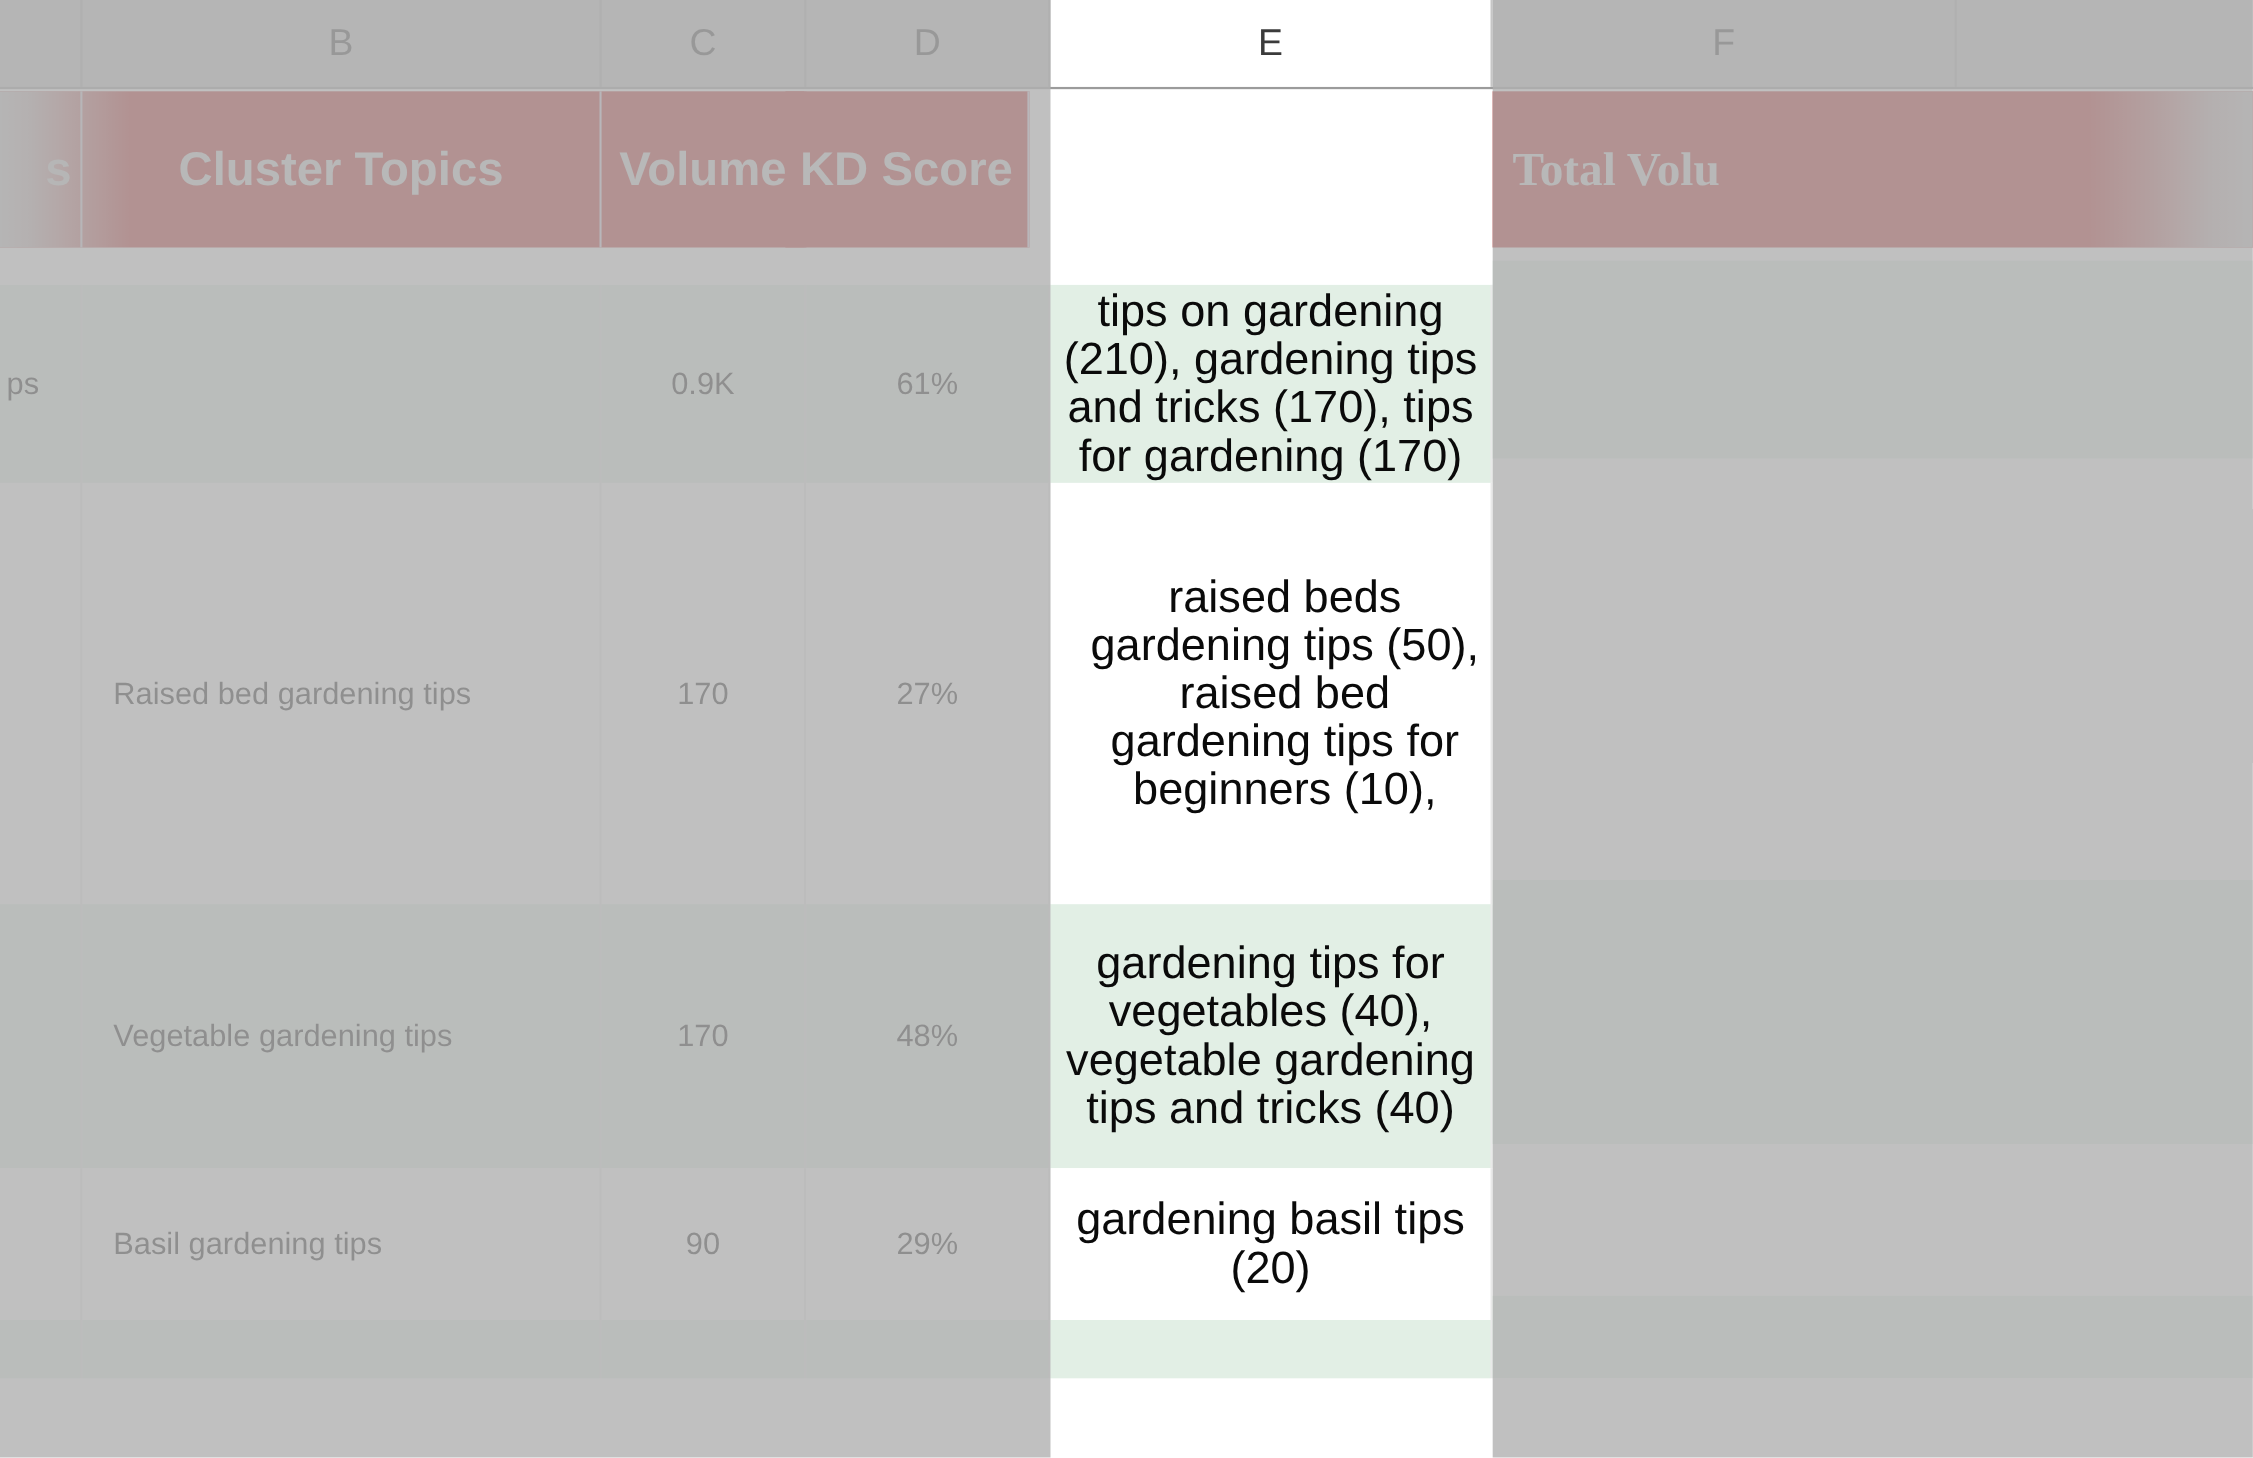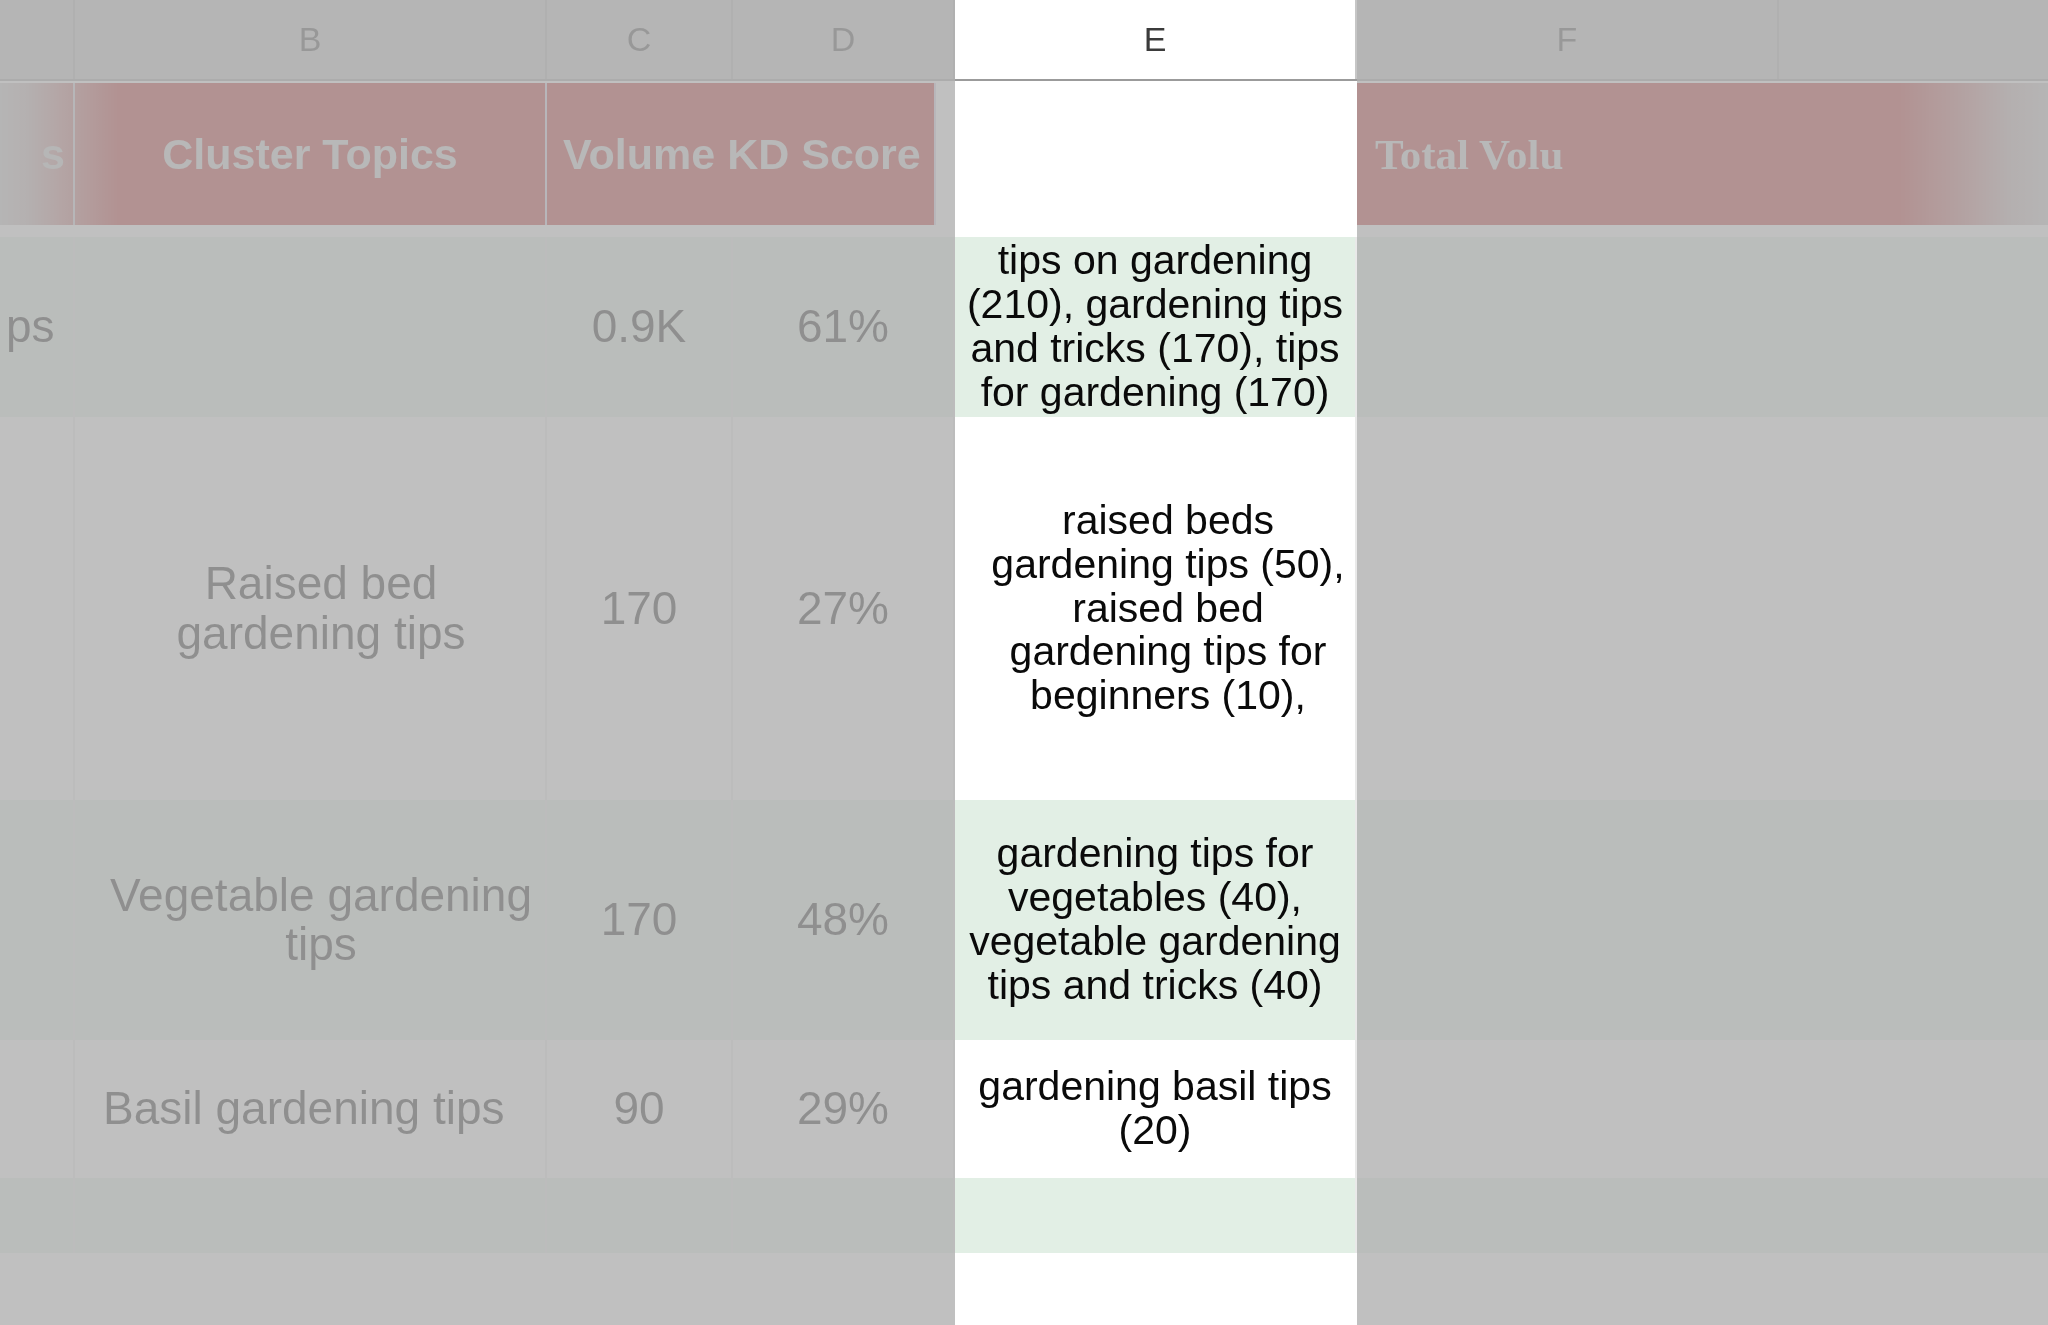--- a/index.html
+++ b/index.html
@@ -60,30 +60,30 @@
     background:linear-gradient(to left, rgba(198,198,198,1) 0%, rgba(198,198,198,0.85) 25%, rgba(198,198,198,0.4) 62%, rgba(198,198,198,0) 100%);
     pointer-events:none;
   }
 
   
   .row{position:absolute;left:0;width:2048px;}
   .cell{
     position:absolute;top:0;height:100%;
     display:flex;align-items:center;justify-content:center;
     text-align:center;
-    font-size:46px;color:#0a0a0a;
+    font-size:28px;color:#0a0a0a;
     line-height:1.07;
     box-sizing:border-box;
     padding:0 6px;
     font-family:"Liberation Sans", sans-serif;
     overflow:hidden;
   }
   .cell.mint{background:#e2efe5;}
   .cell.white{background:#ffffff;}
-  .cell.sep{border-right:2px solid #e9e9e9;}
+  .cell.sep{border-right:2px solid #e9e9e9;margin-top:22px;}
   .cell.small{font-size:41px;}
 
   
   
   .veil{position:absolute;background:rgba(176,176,176,0.80);pointer-events:none;}
   #veil-left  {left:0;   top:0;  width:955px;  height:1325px;}
   #veil-right {left:1357px; top:0; width:691px; height:1325px;}
 </style>
 </head>
 <body>

